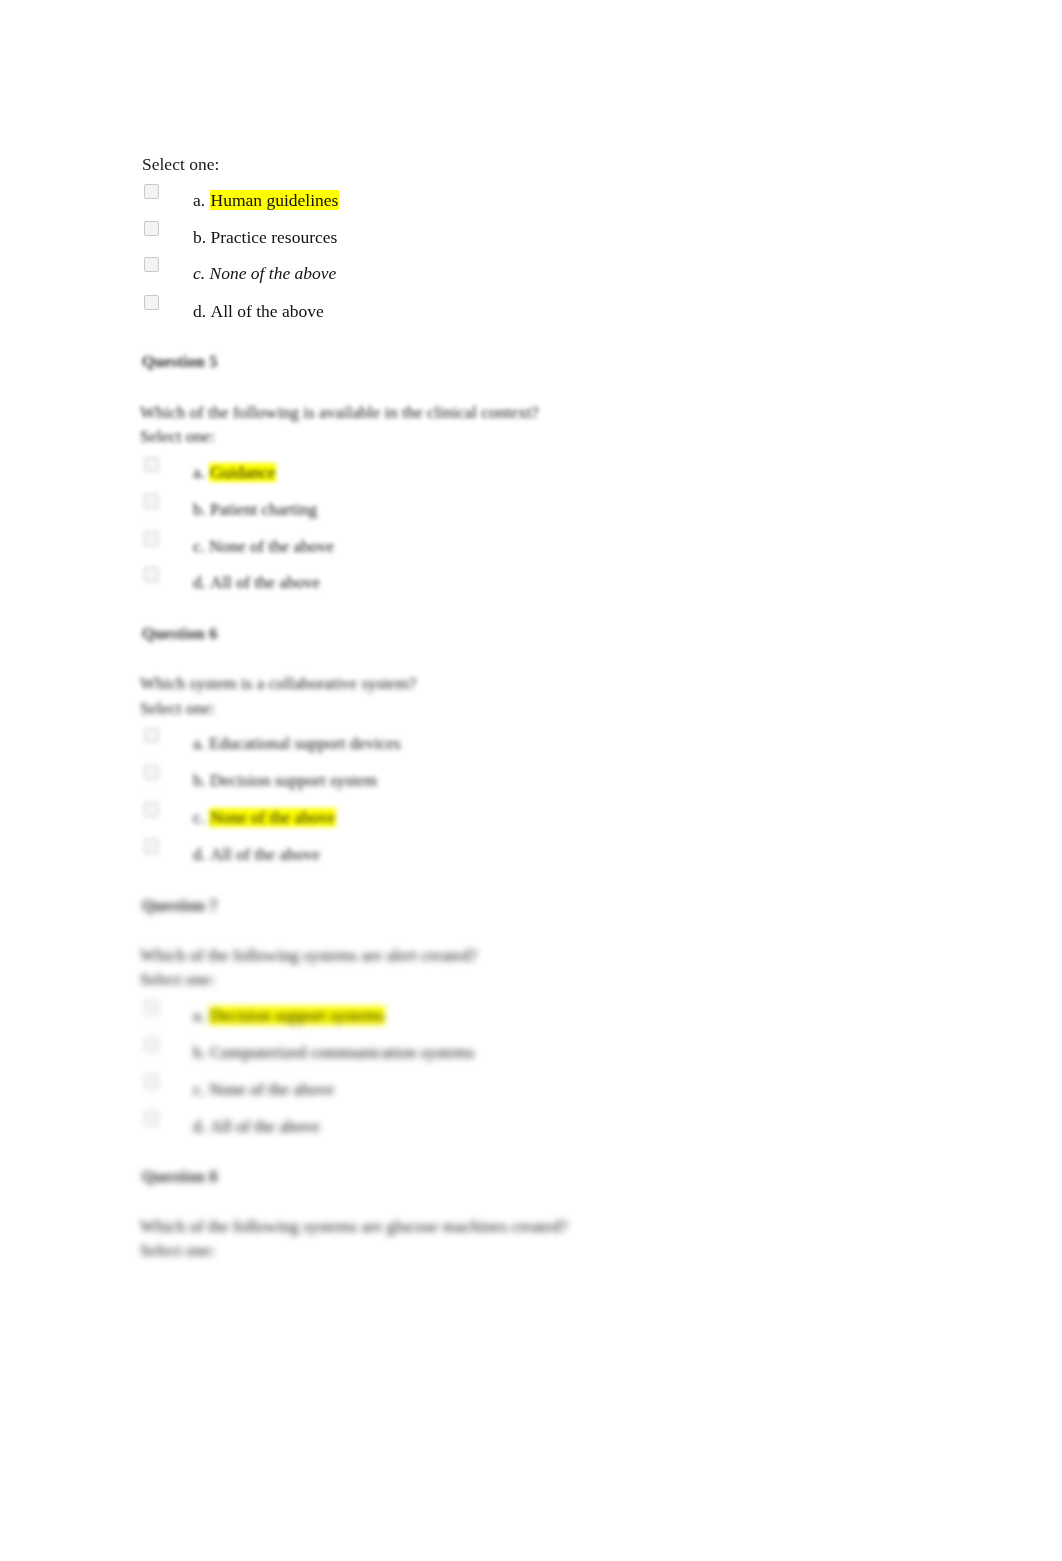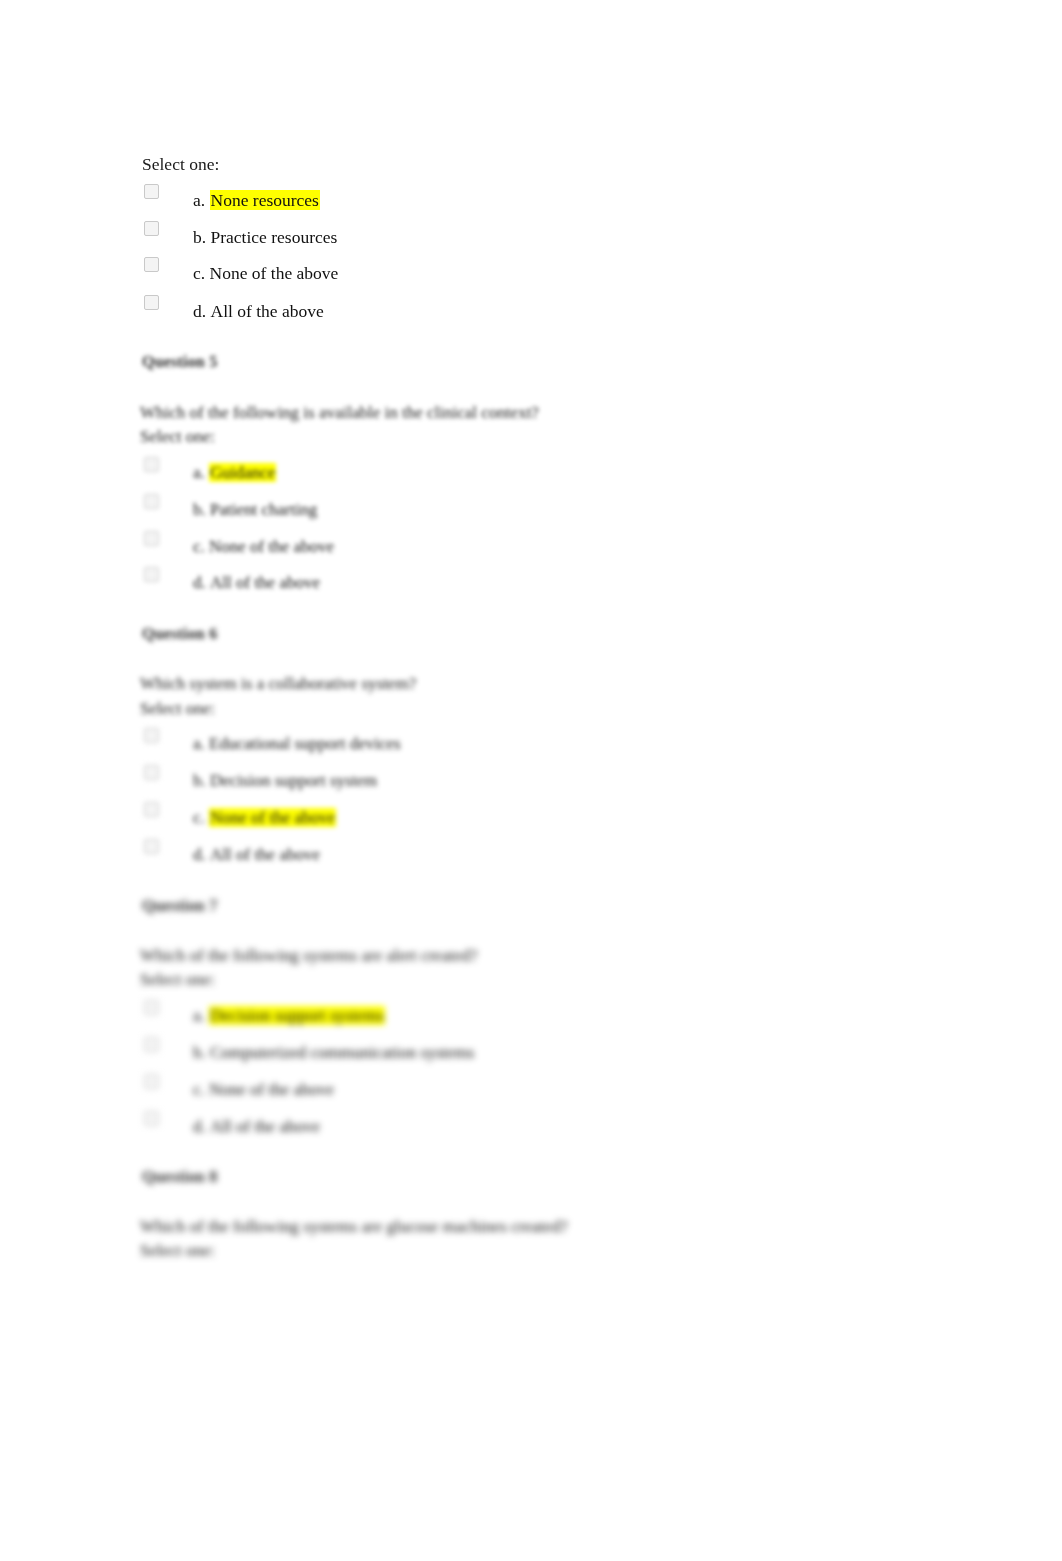--- a/index.html
+++ b/index.html
@@ -79,35 +79,35 @@
 
 <div class="page">
 
   <div class="abs" style="left:124px; top:126px;">
     <div class="select-one">Select one:</div>
   </div>
 
   <div class="abs" style="left:126px; top:156px;">
     <div class="opt-row">
       <span class="radio"></span>
-      <span class="opt-label" style="margin-left:34px; margin-top:6px;"><span>a.</span>&nbsp;<span class="hl">None resources</span></span>
+      <span class="opt-label" style="margin-left:34px; margin-top:6px;"><span>a.</span>&nbsp;<span class="hl">Human guidelines</span></span>
     </div>
   </div>
 
   <div class="abs" style="left:126px; top:193px;">
     <div class="opt-row">
       <span class="radio"></span>
       <span class="opt-label" style="margin-left:34px; margin-top:6px;"><span>b.</span>&nbsp;<span>Practice resources</span></span>
     </div>
   </div>
 
   <div class="abs" style="left:126px; top:229px;">
     <div class="opt-row">
       <span class="radio"></span>
-      <span class="opt-label" style="margin-left:34px; margin-top:6px;"><span>c.</span>&nbsp;<span>None of the above</span></span>
+      <span class="opt-label" style="margin-left:34px; margin-top:6px;font-style:italic;"><span>c.</span>&nbsp;<span>None of the above</span></span>
     </div>
   </div>
 
   <div class="abs" style="left:126px; top:267px;">
     <div class="opt-row">
       <span class="radio"></span>
       <span class="opt-label" style="margin-left:34px; margin-top:6px;font-family:Liberation Serif, serif;"><span>d.</span>&nbsp;<span>All of the above</span></span>
     </div>
   </div>
 

